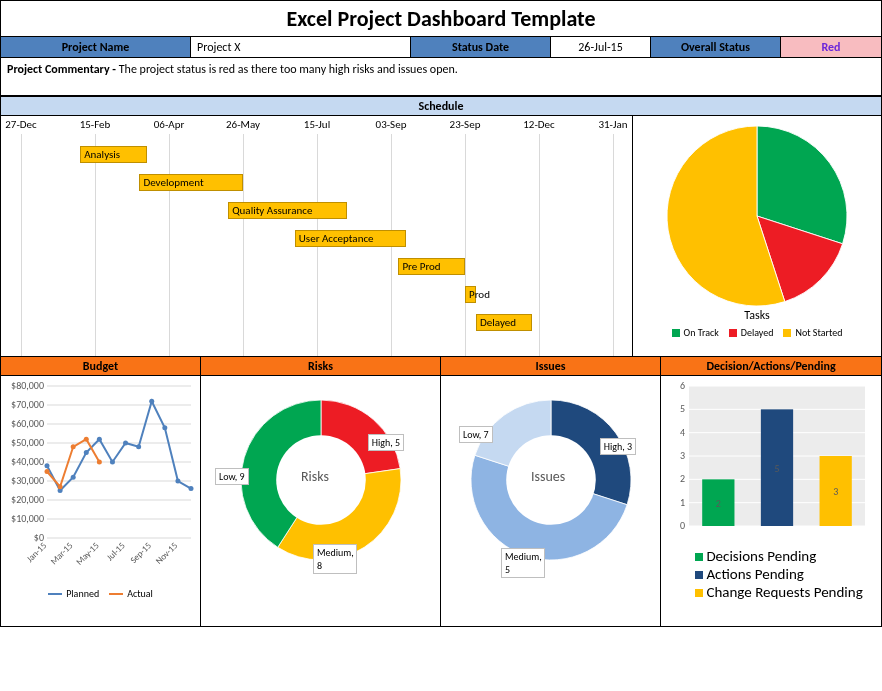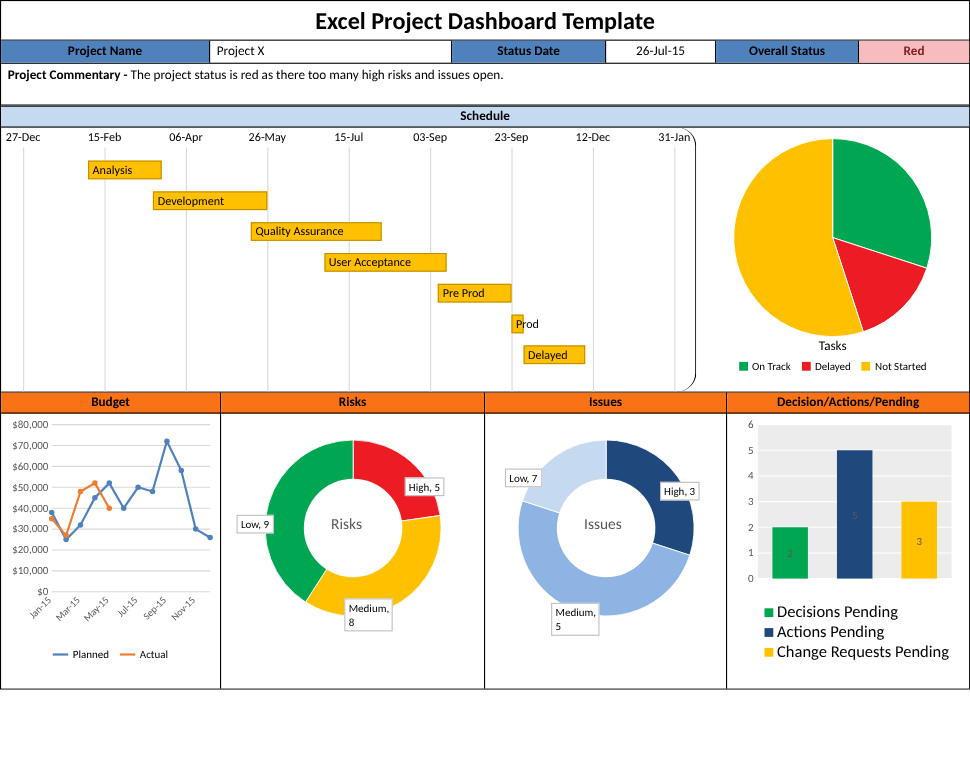--- a/index.html
+++ b/index.html
@@ -3,26 +3,26 @@
 <meta charset="utf-8">
 <style>
   * { box-sizing: border-box; margin: 0; padding: 0; }
   body { font-family: Calibri, Arial, sans-serif; font-size: 12px; background: #fff; width: 882px; }
   .dashboard { border: 1px solid #000; width: 882px; }
   .title { font-size: 22px; font-weight: bold; text-align: center; padding: 4px; border-bottom: 1px solid #000; }
   .header-row { display: flex; border-bottom: 1px solid #000; }
   .hcell { border-right: 1px solid #000; padding: 3px 6px; display: flex; align-items: center; }
   .hcell:last-child { border-right: none; justify-content: center; }
   .h-blue { background: #4f81bd; color: #000; font-weight: bold; justify-content: center; }
-  .h-red { background: #f8bcc0; color: #7f1d1d; font-weight: bold; }
+  .h-red { background: #f8bcc0; color: #6d28d9; font-weight: bold; }
   .commentary { padding: 4px 6px; border-bottom: 1px solid #000; min-height: 38px; }
   .commentary b { font-weight: bold; }
   .section-h { background: #c5d9f1; font-weight: bold; text-align: center; padding: 2px; border-bottom: 1px solid #000; border-top: 1px solid #000; }
   .schedule-row { display: flex; border-bottom: 1px solid #000; }
-  .gantt { width: 632px; border-right: 1px solid #000; position: relative; height: 240px; border-radius: 17px; }
+  .gantt { width: 632px; border-right: 1px solid #000; position: relative; height: 240px; }
   .gantt-tick { position: absolute; font-size: 11px; top: 2px; transform: translateX(-50%); white-space: nowrap; }
   .gantt-grid { position: absolute; top: 18px; bottom: 0; width: 1px; background: #d9d9d9; }
   .gantt-bar { position: absolute; background: #ffc000; border: 1px solid #bf8f00; font-size: 11px; padding: 1px 3px; white-space: nowrap; height: 17px; }
   .pie-panel { flex: 1; position: relative; padding: 6px; }
   .pie-svg { display: block; margin: 4px auto 0 auto; }
   .pie-title { text-align: center; font-size: 12px; margin-top: 2px; }
   .legend-row { display: flex; justify-content: center; gap: 10px; font-size: 10px; margin-top: 4px; flex-wrap: wrap; }
   .legend-item { display: inline-flex; align-items: center; gap: 4px; }
   .legend-sw { width: 8px; height: 8px; display: inline-block; }
   .bottom-row { display: flex; }

